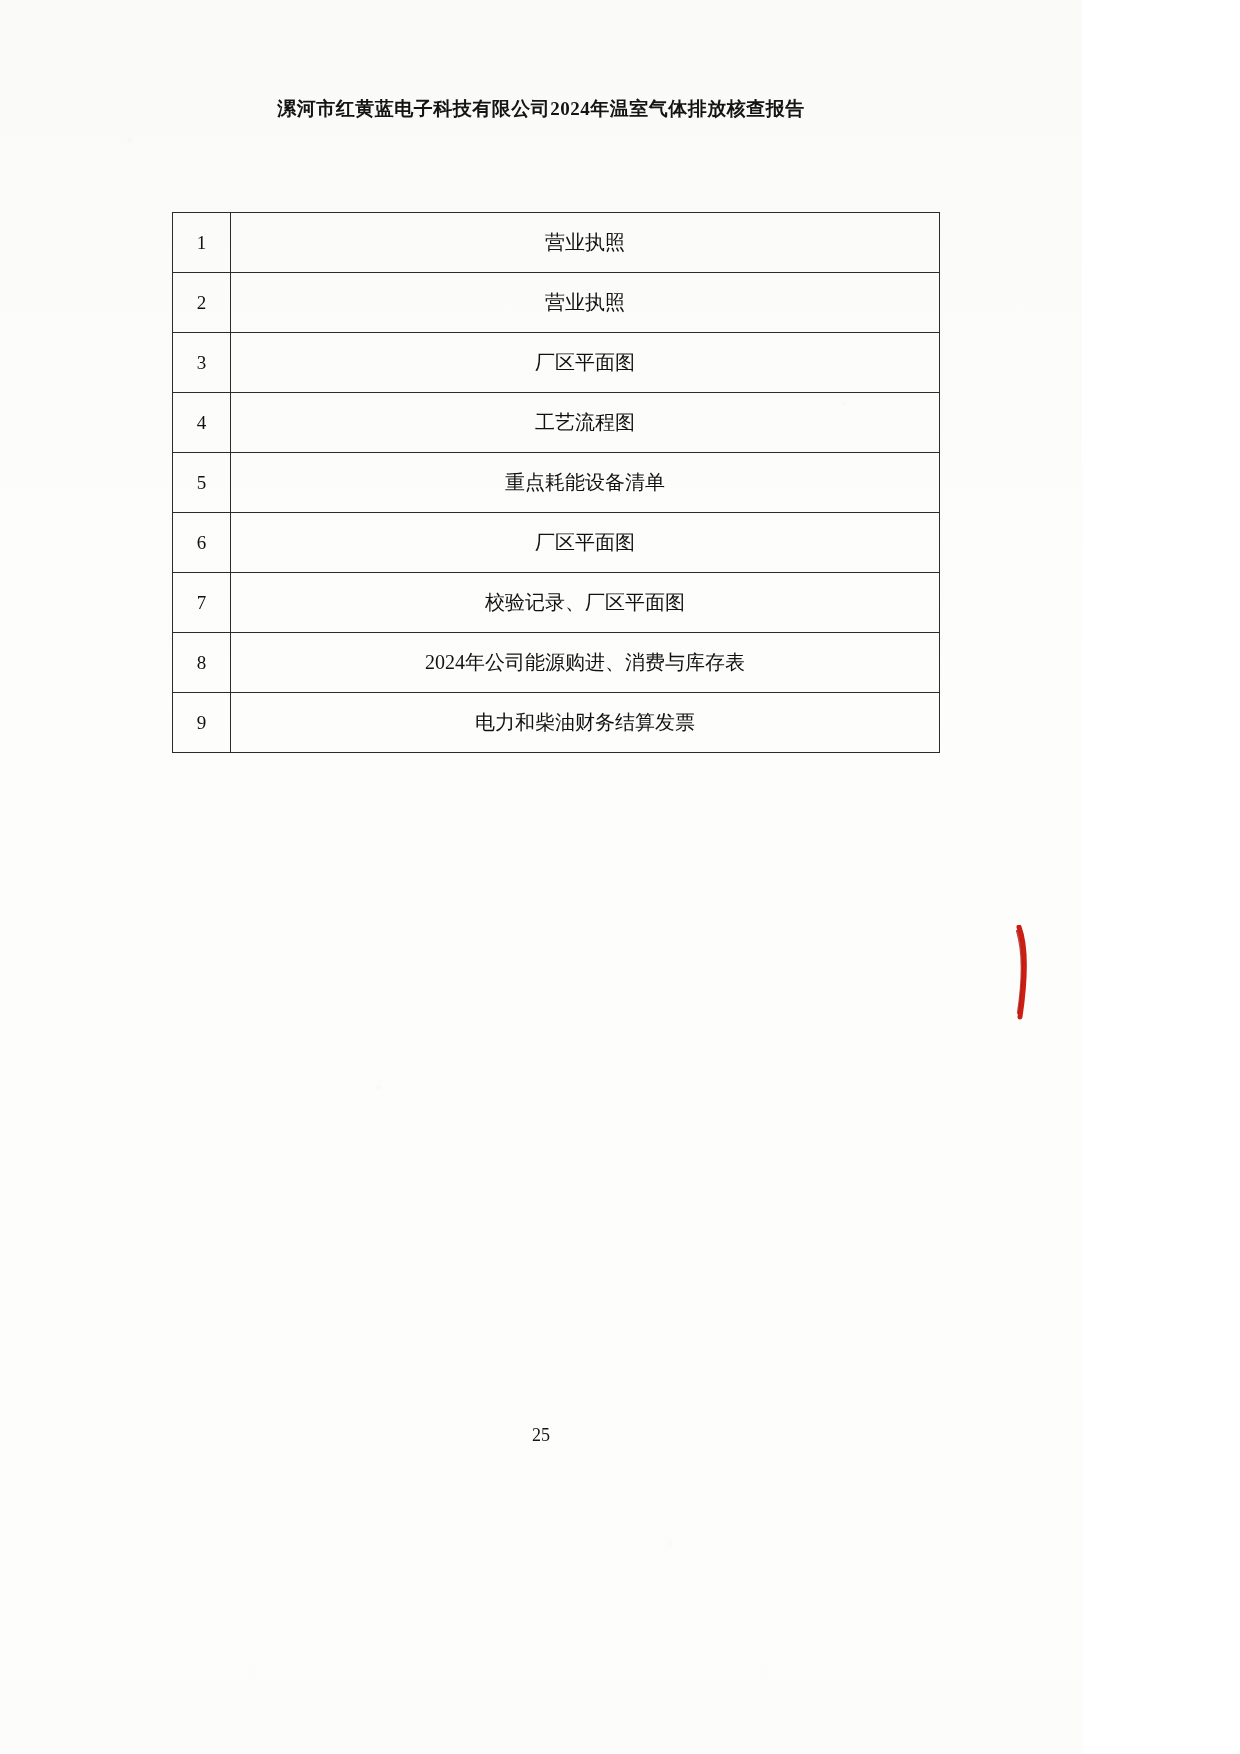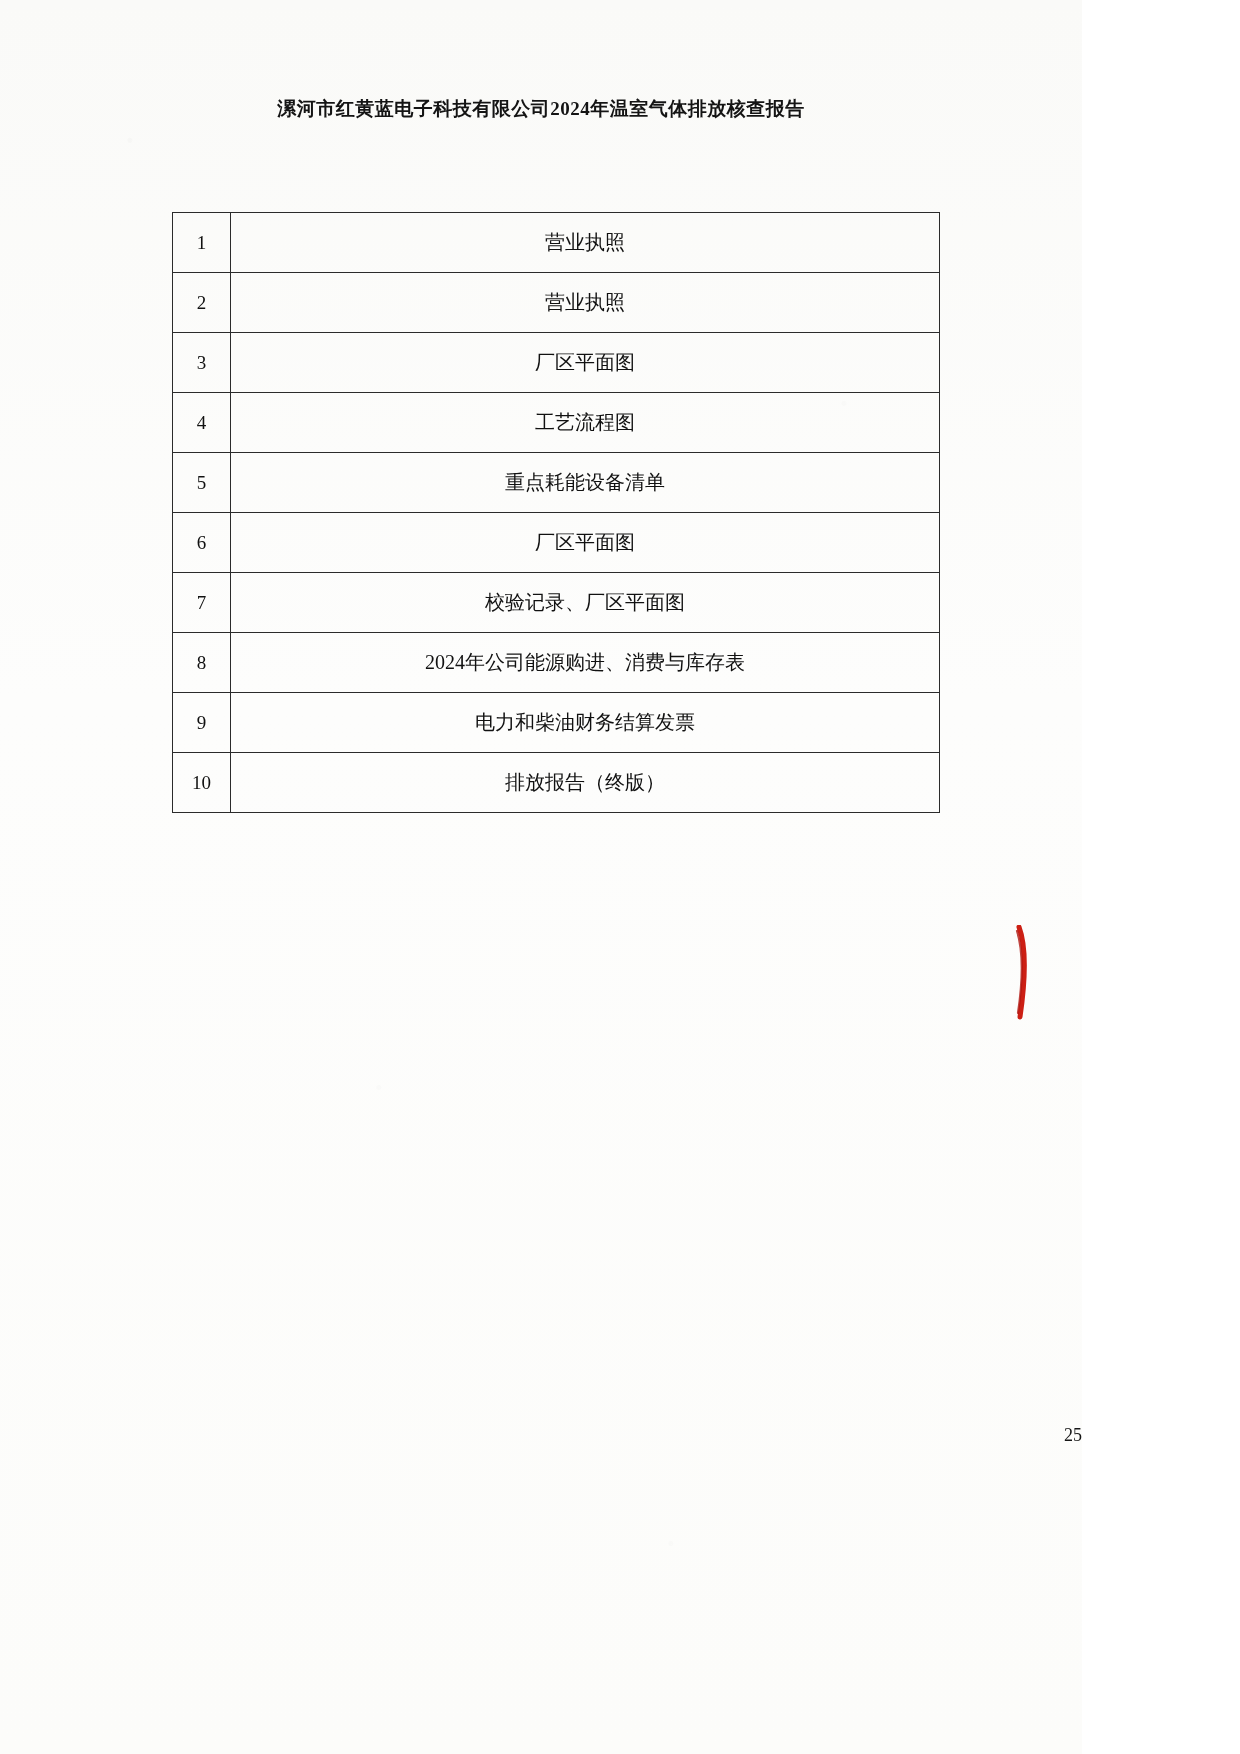--- a/index.html
+++ b/index.html
@@ -75,21 +75,21 @@
   .doc-table td.name {
     text-align: center;
     padding: 8px 8px;
   }
 
   .page-number {
     position: absolute;
     top: 1425px;
     left: 0;
     width: 100%;
-    text-align: right;
+    text-align: center;
     font-size: 18px;
     color: #161616;
   }
 
   
   .red-mark {
     position: absolute;
     top: 925px;
     left: 1006px;
     width: 26px;
@@ -136,24 +136,20 @@
         <td class="name">校验记录、厂区平面图</td>
       </tr>
       <tr>
         <td class="idx">8</td>
         <td class="name">2024年公司能源购进、消费与库存表</td>
       </tr>
       <tr>
         <td class="idx">9</td>
         <td class="name">电力和柴油财务结算发票</td>
       </tr>
-      <tr>
-        <td class="idx">10</td>
-        <td class="name">排放报告（终版）</td>
-      </tr>
     </tbody>
   </table>
 
   <svg class="red-mark" viewBox="0 0 26 96">
     <path d="M13 2 C19 18, 21 44, 14 92" fill="none" stroke="#cc1f14" stroke-width="5" stroke-linecap="round"></path>
     <path d="M11 6 C16 22, 18 48, 12 88" fill="none" stroke="#b01710" stroke-width="2.2" stroke-linecap="round" opacity="0.8"></path>
   </svg>
 
   <div class="page-number">25</div>
 

